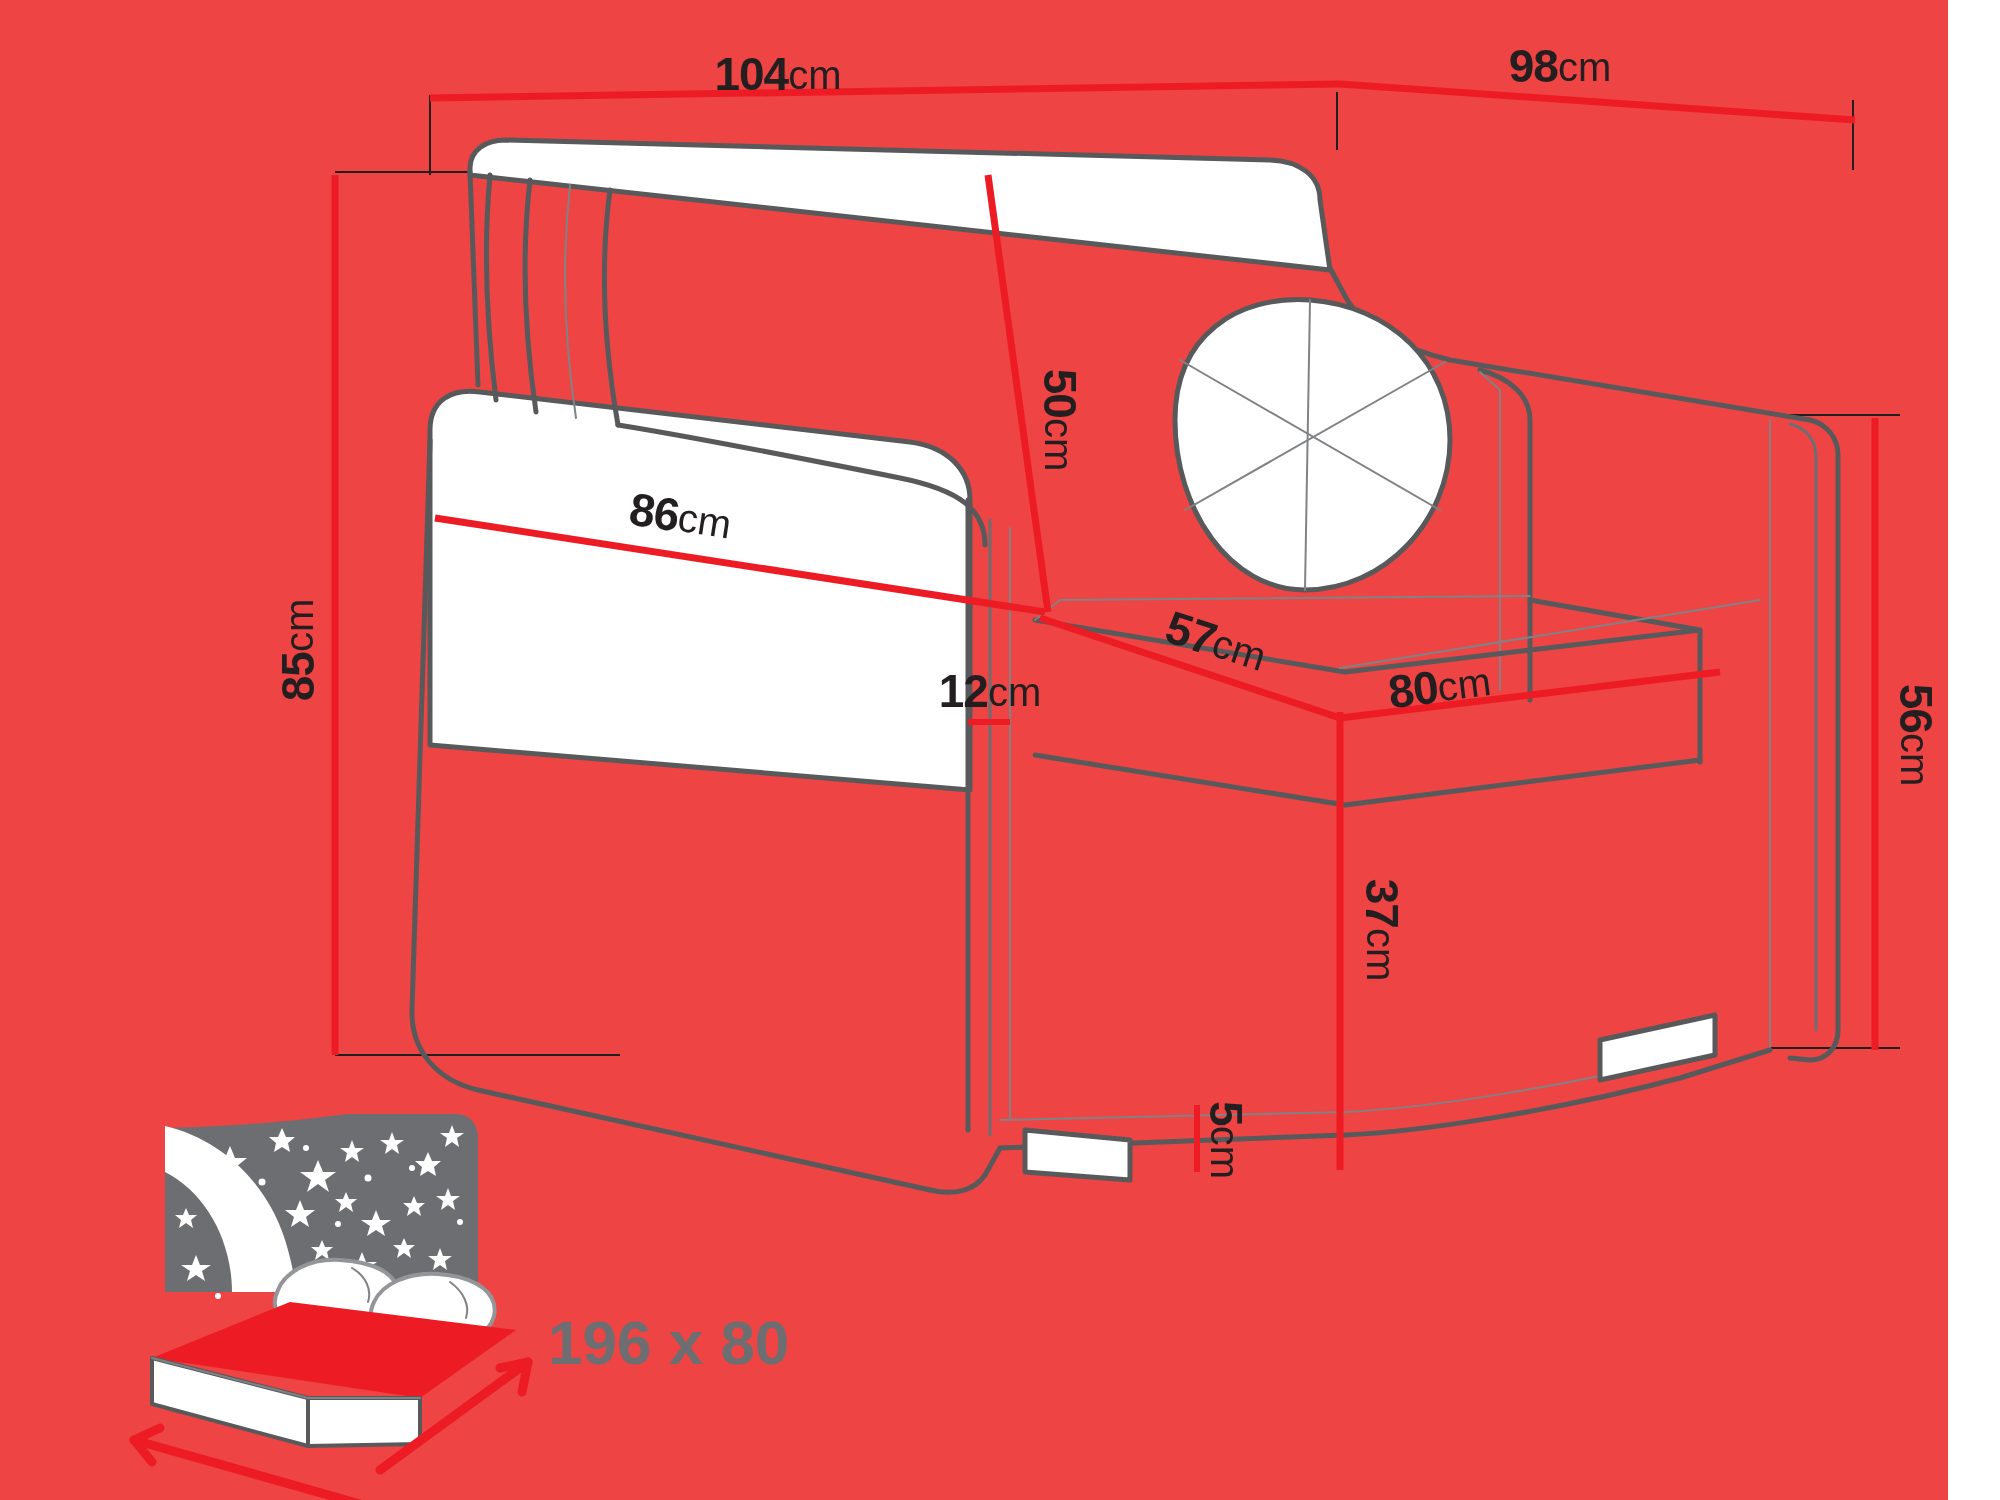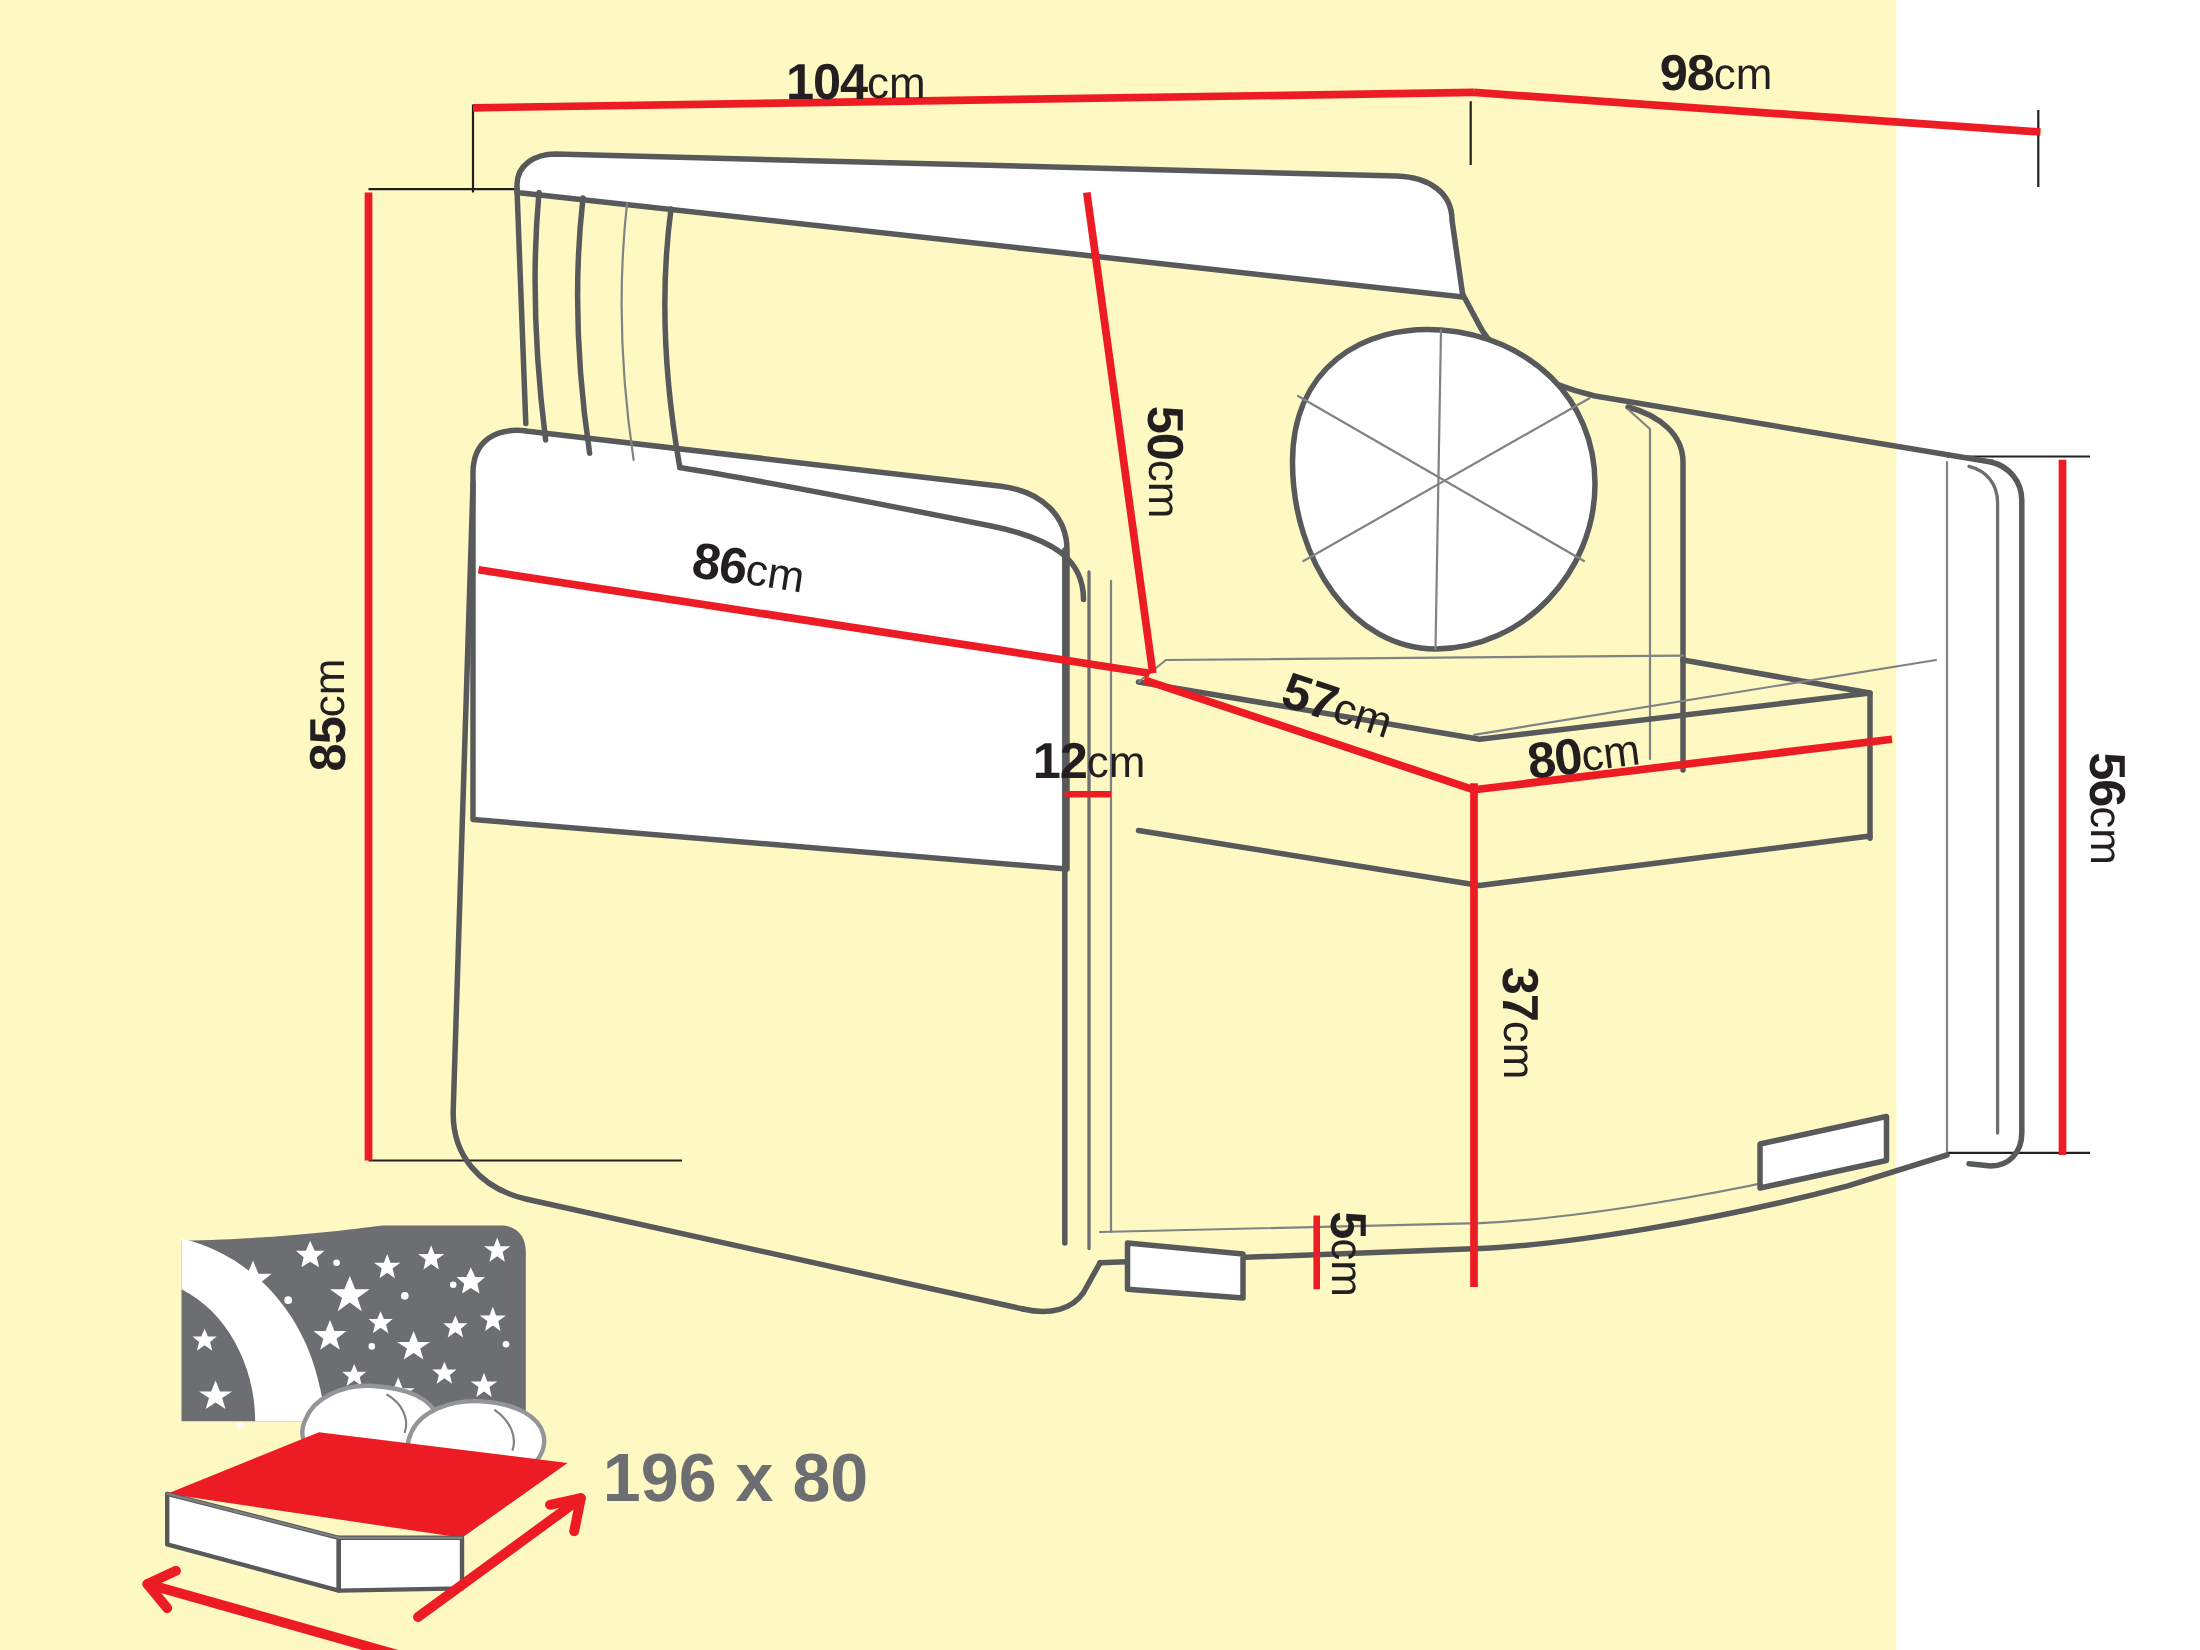--- a/index.html
+++ b/index.html
@@ -8,23 +8,23 @@
     background: #ffffff;
   }
   body {
     width: 2000px;
     height: 1500px;
     overflow: hidden;
     font-family: "Liberation Sans", sans-serif;
   }
   #diagram-root {
     position: relative;
-    width: 1724px;
+    width: 1948px;
     height: 1500px;
-    background: #fef9c3;
+    background: #ef4444;
     text-decoration: underline;
   }
   svg#scene {
     position: absolute;
     top: 0;
     left: 0;
     width: 2000px;
     height: 1500px;
     display: block;
   }

